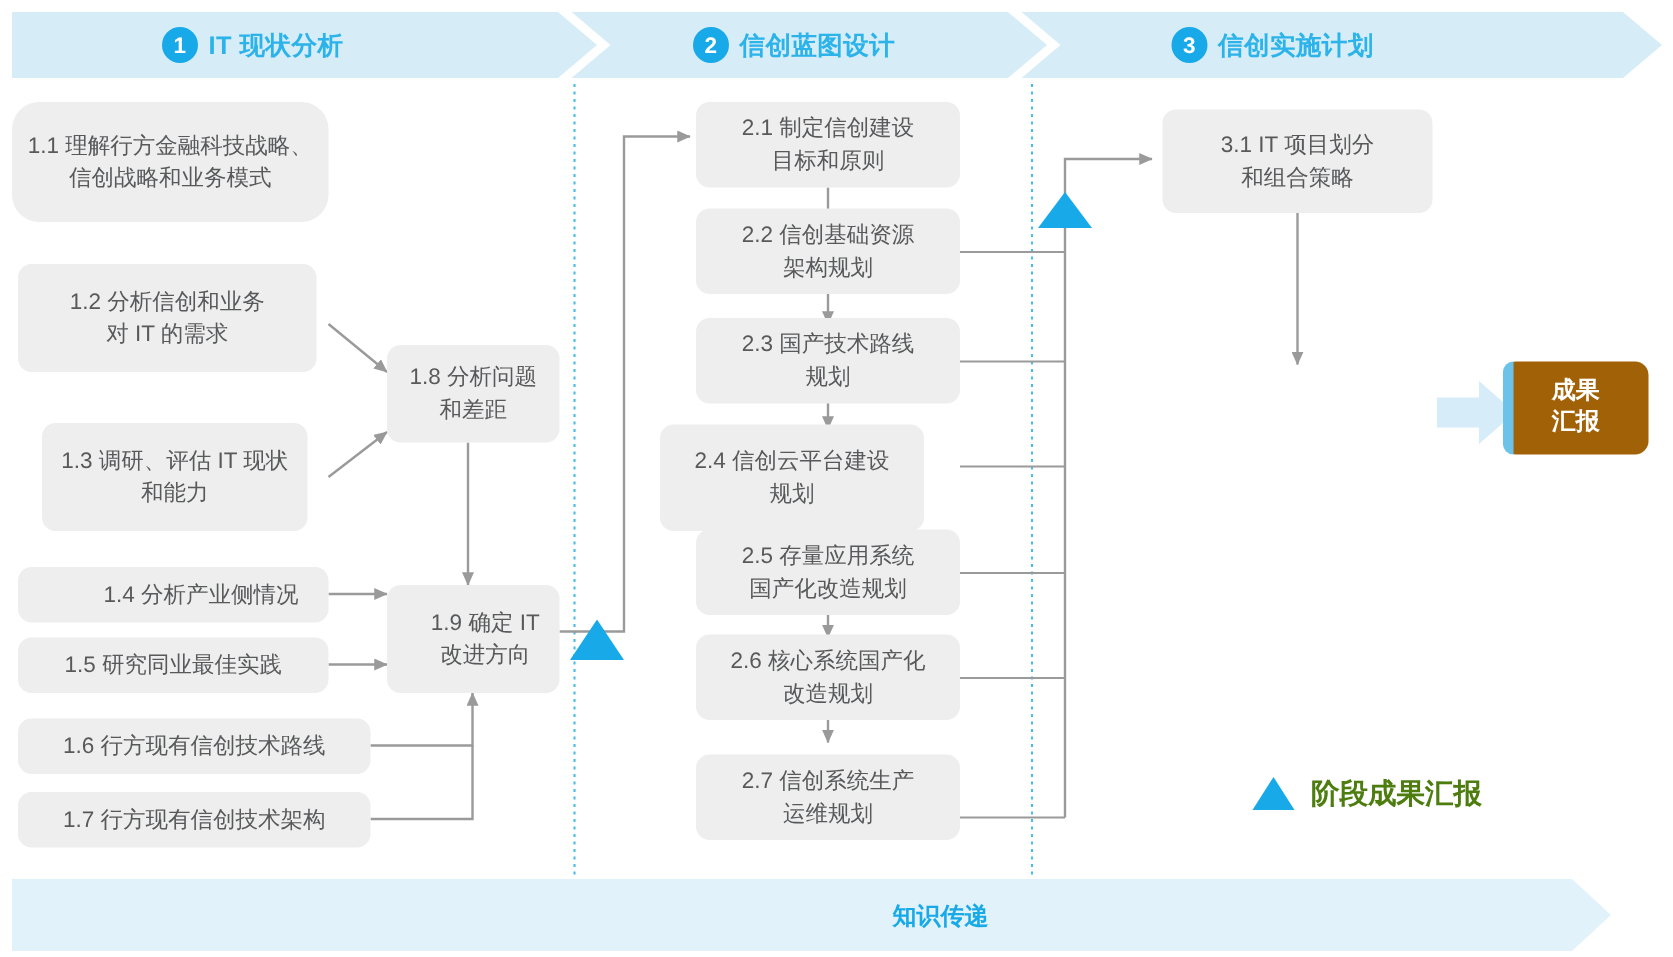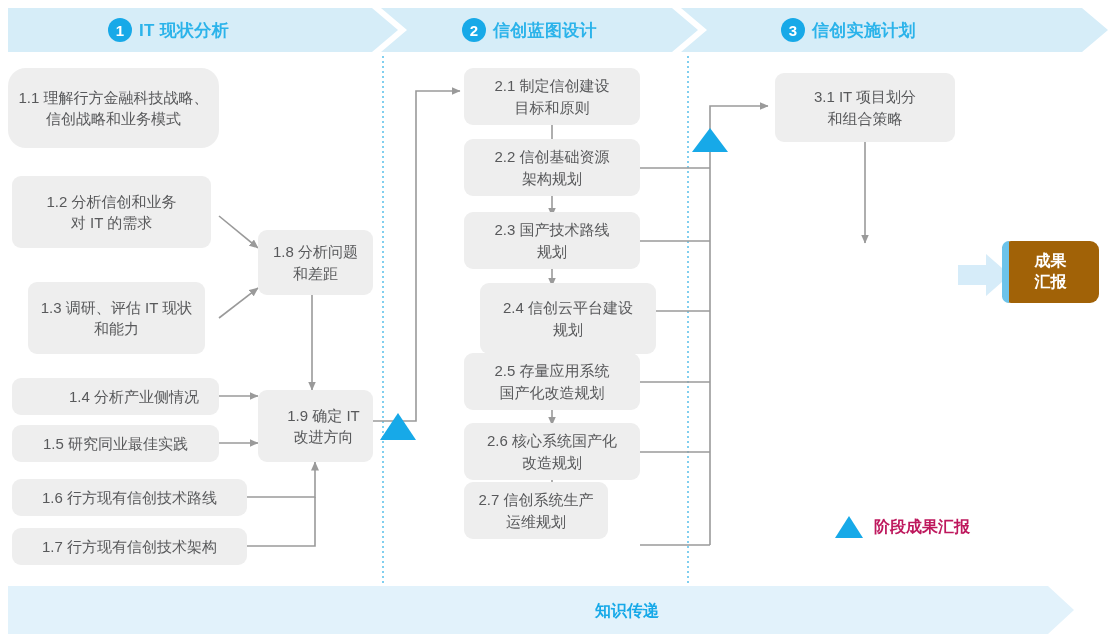--- a/index.html
+++ b/index.html
@@ -63,21 +63,21 @@
   }
   .result-box::before{
     content:"";position:absolute;left:0;top:0;bottom:0;width:7px;
     background:#6cc3ea;border-radius:9px 0 0 9px;
   }
 
   
   .legend{
     position:absolute;
     display:flex;align-items:center;gap:11px;
-    font-size:16px;font-weight:bold;color:#be185d;
+    font-size:19px;font-weight:bold;color:#4d7c0f;
     white-space:nowrap;
   }
   .legend-tri{
     width:0;height:0;
     border-left:14px solid transparent;
     border-right:14px solid transparent;
     border-bottom:22px solid #17a9e8;
   }
 
   
@@ -187,27 +187,27 @@
 和差距</div>
   <div class="box" style="left:258px;top:390px;width:115px;height:72px;padding-left:24px;">1.9 确定 IT
 改进方向</div>
 
   <div class="box" style="left:464px;top:68px;width:176px;height:57px;">2.1 制定信创建设
 目标和原则</div>
   <div class="box" style="left:464px;top:139px;width:176px;height:57px;">2.2 信创基础资源
 架构规划</div>
   <div class="box" style="left:464px;top:212px;width:176px;height:57px;">2.3 国产技术路线
 规划</div>
-  <div class="box" style="left:480px;top:283px;width:176px;height:71px;">2.4 信创云平台建设
+  <div class="box" style="left:440px;top:283px;width:176px;height:71px;">2.4 信创云平台建设
 规划</div>
   <div class="box" style="left:464px;top:353px;width:176px;height:57px;">2.5 存量应用系统
 国产化改造规划</div>
   <div class="box" style="left:464px;top:423px;width:176px;height:57px;">2.6 核心系统国产化
 改造规划</div>
-  <div class="box" style="left:464px;top:482px;width:144px;height:57px;">2.7 信创系统生产
+  <div class="box" style="left:464px;top:503px;width:176px;height:57px;">2.7 信创系统生产
 运维规划</div>
 
   <div class="box" style="left:775px;top:73px;width:180px;height:69px;">3.1 IT 项目划分
 和组合策略</div>
 
   <div class="result-box" style="left:1002px;top:241px;width:97px;height:62px;">成果
 汇报</div>
 
   <div class="legend" style="left:835px;top:516px;">
     <span class="legend-tri"></span>

